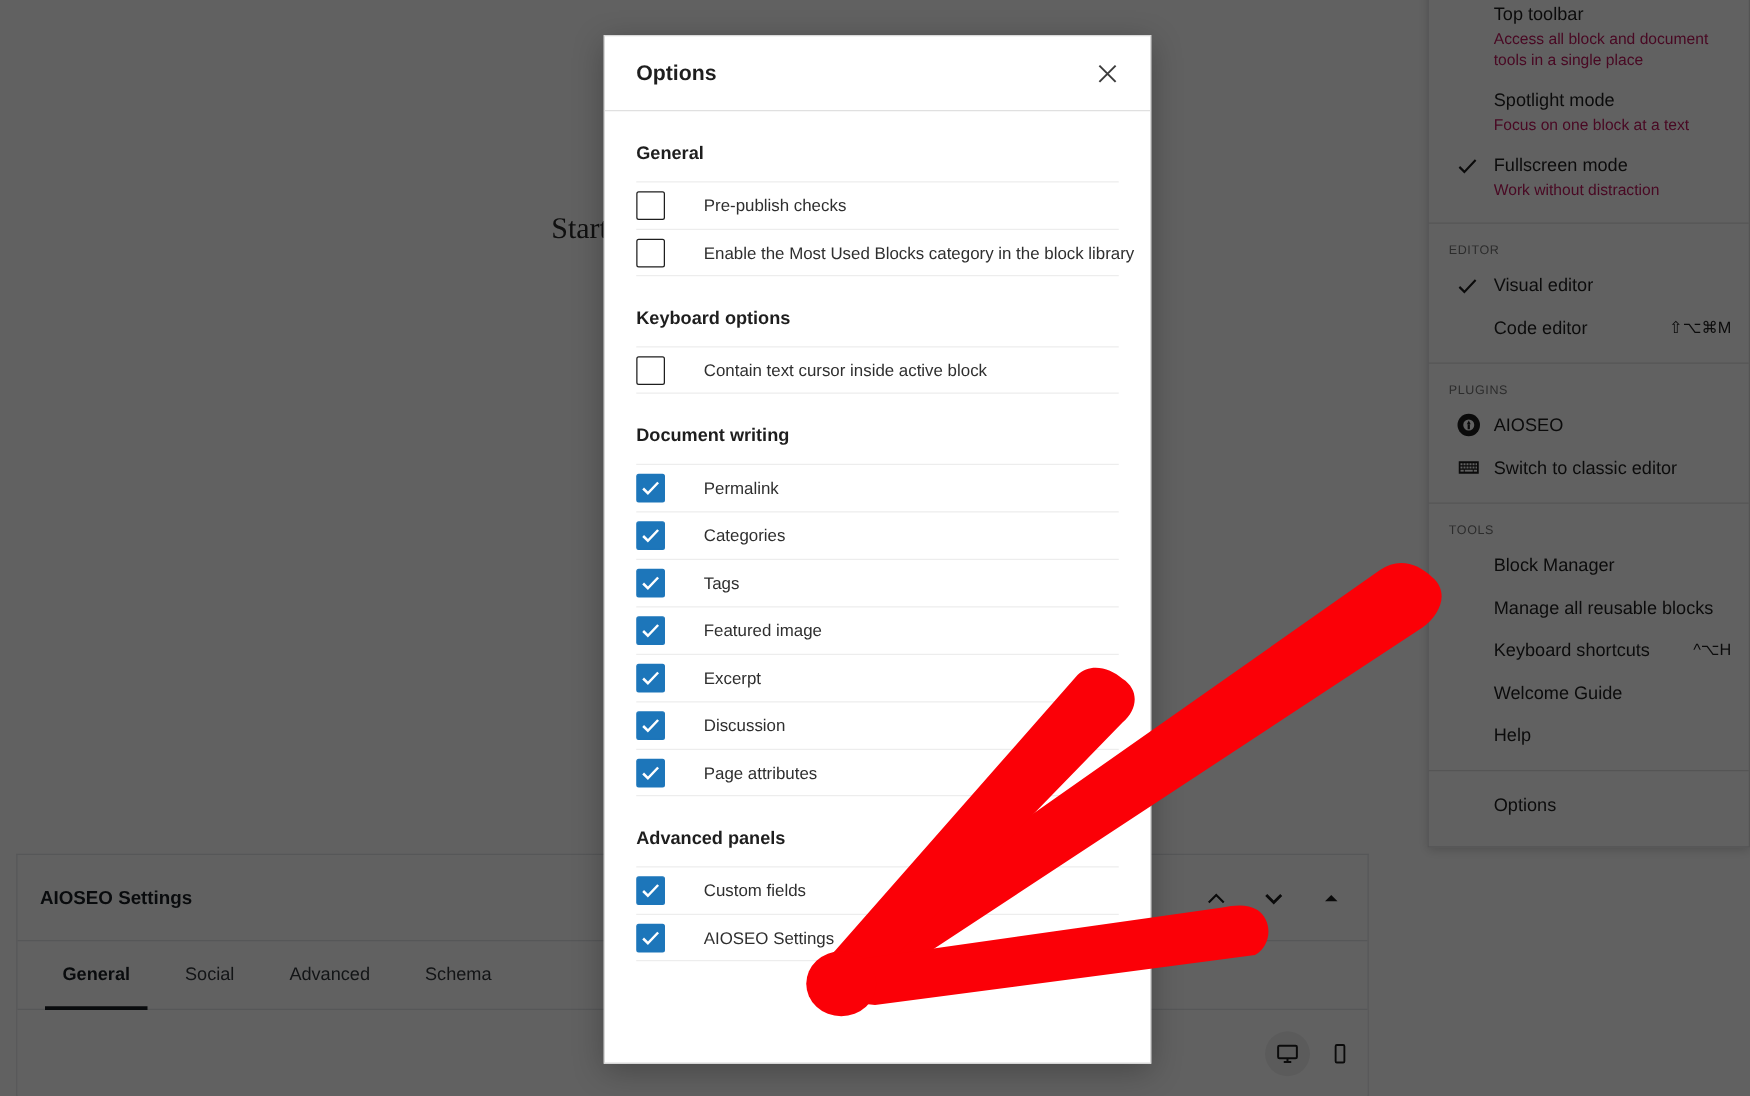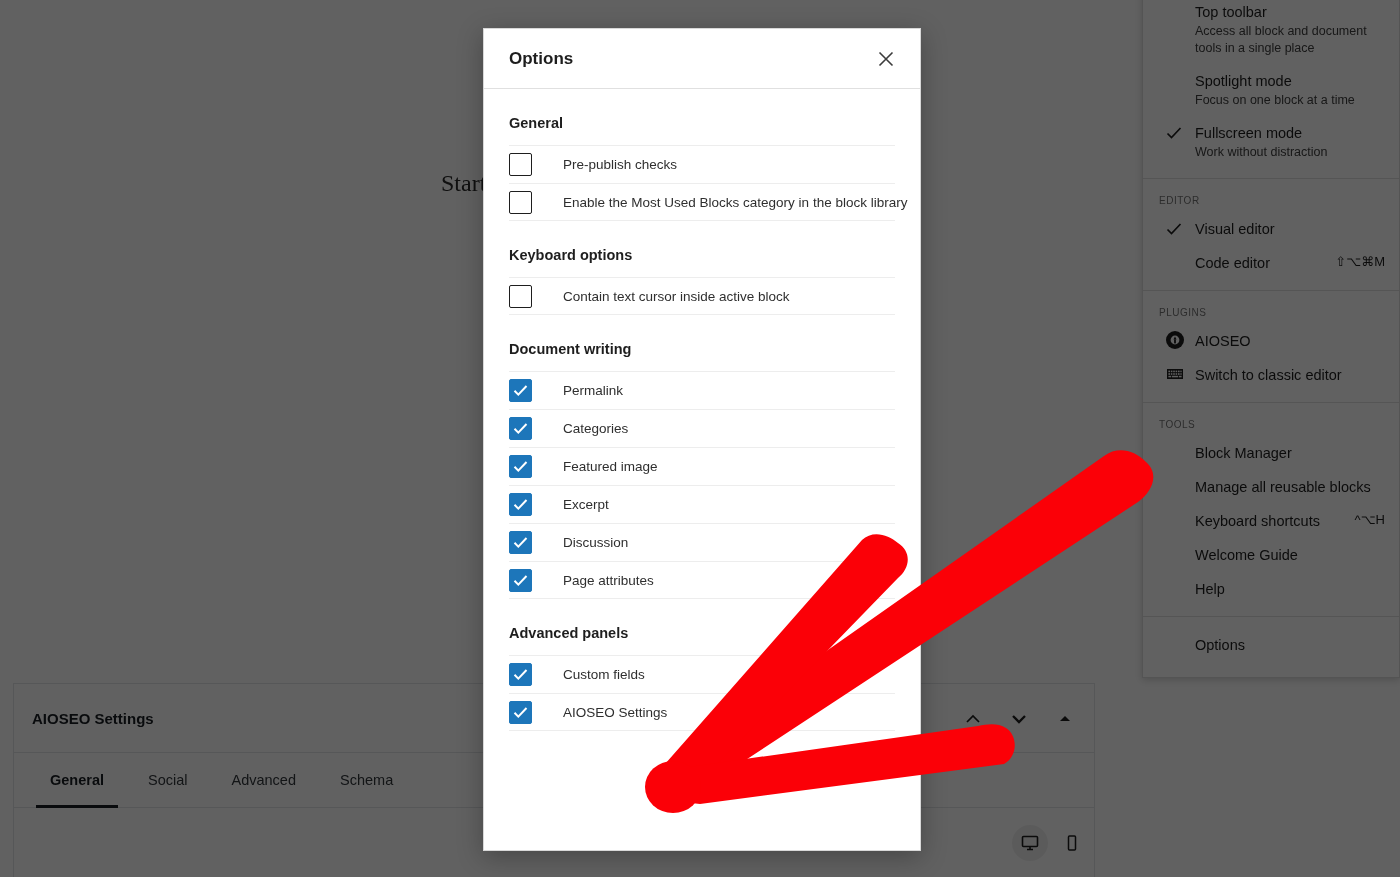--- a/index.html
+++ b/index.html
@@ -138,21 +138,21 @@
     position: absolute; left: 22px; top: 8px;
     width: 18px; height: 18px;
   }
   .menu-item .licon {
     position: absolute; left: 22px; top: 6px;
     width: 20px; height: 20px;
     display: flex; align-items: center; justify-content: center;
   }
   .mi-texts { display: flex; flex-direction: column; flex: 1 1 auto; }
   .mi-title { font-size: 14.5px; line-height: 20px; color: #1e1e1e; }
-  .mi-desc  { font-size: 12.5px; line-height: 17px; color: #404040; margin-top: 1px; }
+  .mi-desc  { font-size: 12.5px; line-height: 17px; color: #be185d; margin-top: 1px; }
   .mi-short { font-size: 13px; color: #1e1e1e; margin-left: 10px; white-space: nowrap; padding-top: 1px; }
   .menu-item.icon-item { padding-left: 52px; align-items: center; justify-content: center; }
 
   
   .dim {
     position: absolute; left: 0; top: 0; width: 1400px; height: 877px;
     background: rgba(0,0,0,.62);
     pointer-events: none;
   }
 
@@ -279,21 +279,21 @@
     <div class="menu-group">
       <div class="menu-item">
         <div class="mi-texts">
           <span class="mi-title">Top toolbar</span>
           <span class="mi-desc">Access all block and document tools in a single place</span>
         </div>
       </div>
       <div class="menu-item">
         <div class="mi-texts">
           <span class="mi-title">Spotlight mode</span>
-          <span class="mi-desc">Focus on one block at a time</span>
+          <span class="mi-desc">Focus on one block at a text</span>
         </div>
       </div>
       <div class="menu-item">
         <span class="check">
           <svg width="18" height="18" viewBox="0 0 18 18">
             <path d="M2.5 9.5 L6.5 13.5 L15.5 4" fill="none" stroke="#1e1e1e" stroke-width="1.7"></path>
           </svg>
         </span>
         <div class="mi-texts">
           <span class="mi-title">Fullscreen mode</span>
@@ -461,20 +461,28 @@
               </svg>
           </span>
           <span class="opt-label">Categories</span>
         </div>
         <div class="opt-row">
           <span class="cb on">
             <svg width="17" height="17" viewBox="0 0 17 17">
                 <path d="M2.5 8.8 L6.3 12.6 L14.5 4" fill="none" stroke="#ffffff" stroke-width="2"></path>
               </svg>
           </span>
+          <span class="opt-label">Tags</span>
+        </div>
+        <div class="opt-row">
+          <span class="cb on">
+            <svg width="17" height="17" viewBox="0 0 17 17">
+                <path d="M2.5 8.8 L6.3 12.6 L14.5 4" fill="none" stroke="#ffffff" stroke-width="2"></path>
+              </svg>
+          </span>
           <span class="opt-label">Featured image</span>
         </div>
         <div class="opt-row">
           <span class="cb on">
             <svg width="17" height="17" viewBox="0 0 17 17">
                 <path d="M2.5 8.8 L6.3 12.6 L14.5 4" fill="none" stroke="#ffffff" stroke-width="2"></path>
               </svg>
           </span>
           <span class="opt-label">Excerpt</span>
         </div>

